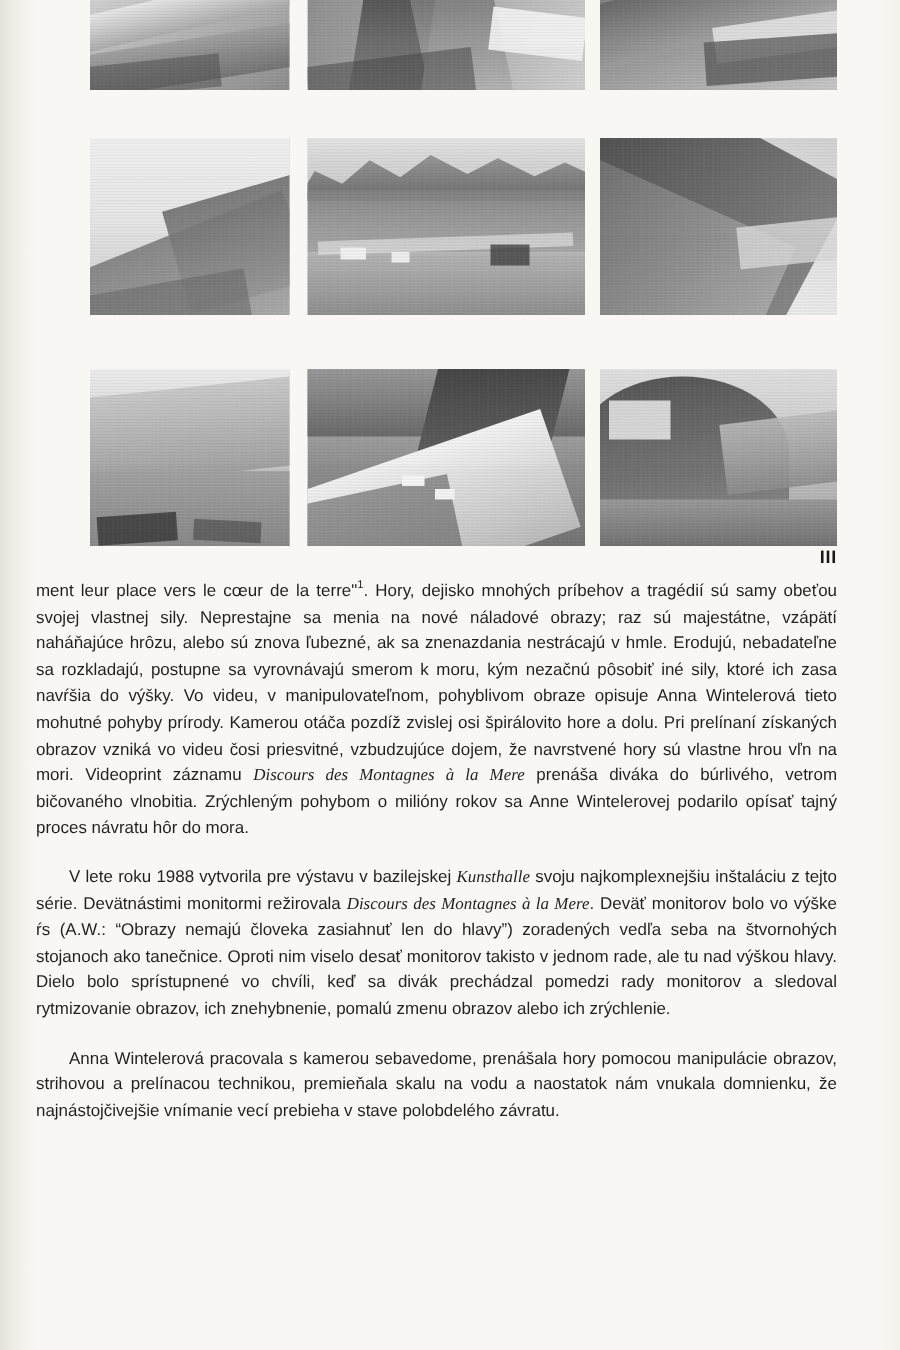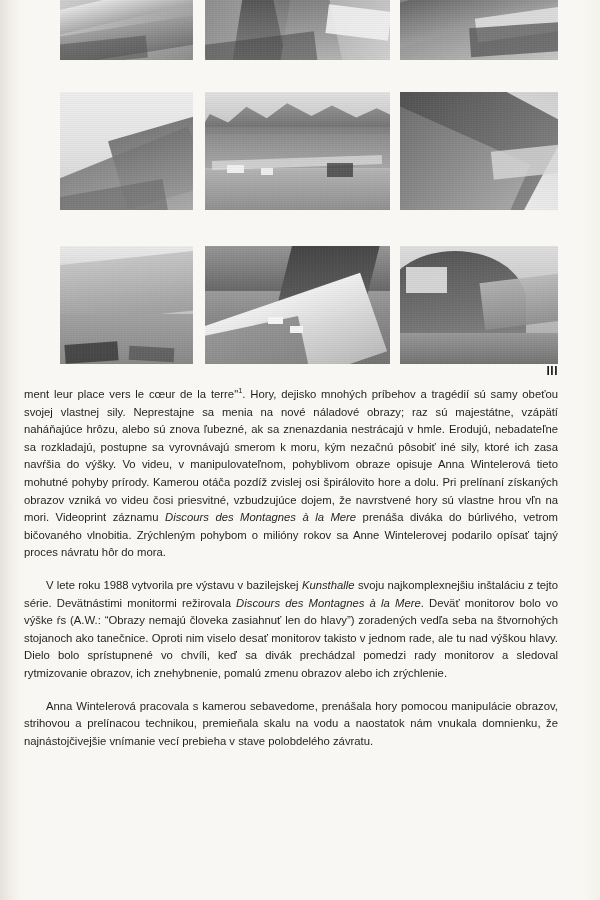--- a/index.html
+++ b/index.html
@@ -81,21 +81,21 @@
     text-justify: inter-word;
   }
   #text p {
     margin: 0 0 0 0;
     text-indent: 0;
   }
   #text p.indent {
     text-indent: 22px;
     margin-top: 15px;
   }
-  #text i { font-style: italic; }
+  #text i { font-style: italic; font-family: Liberation Serif, serif; }
   #text sup {
     font-size: 7.5px;
     vertical-align: super;
     line-height: 0;
   }
 </style>
 </head>
 <body>
 
 <div id="page">

